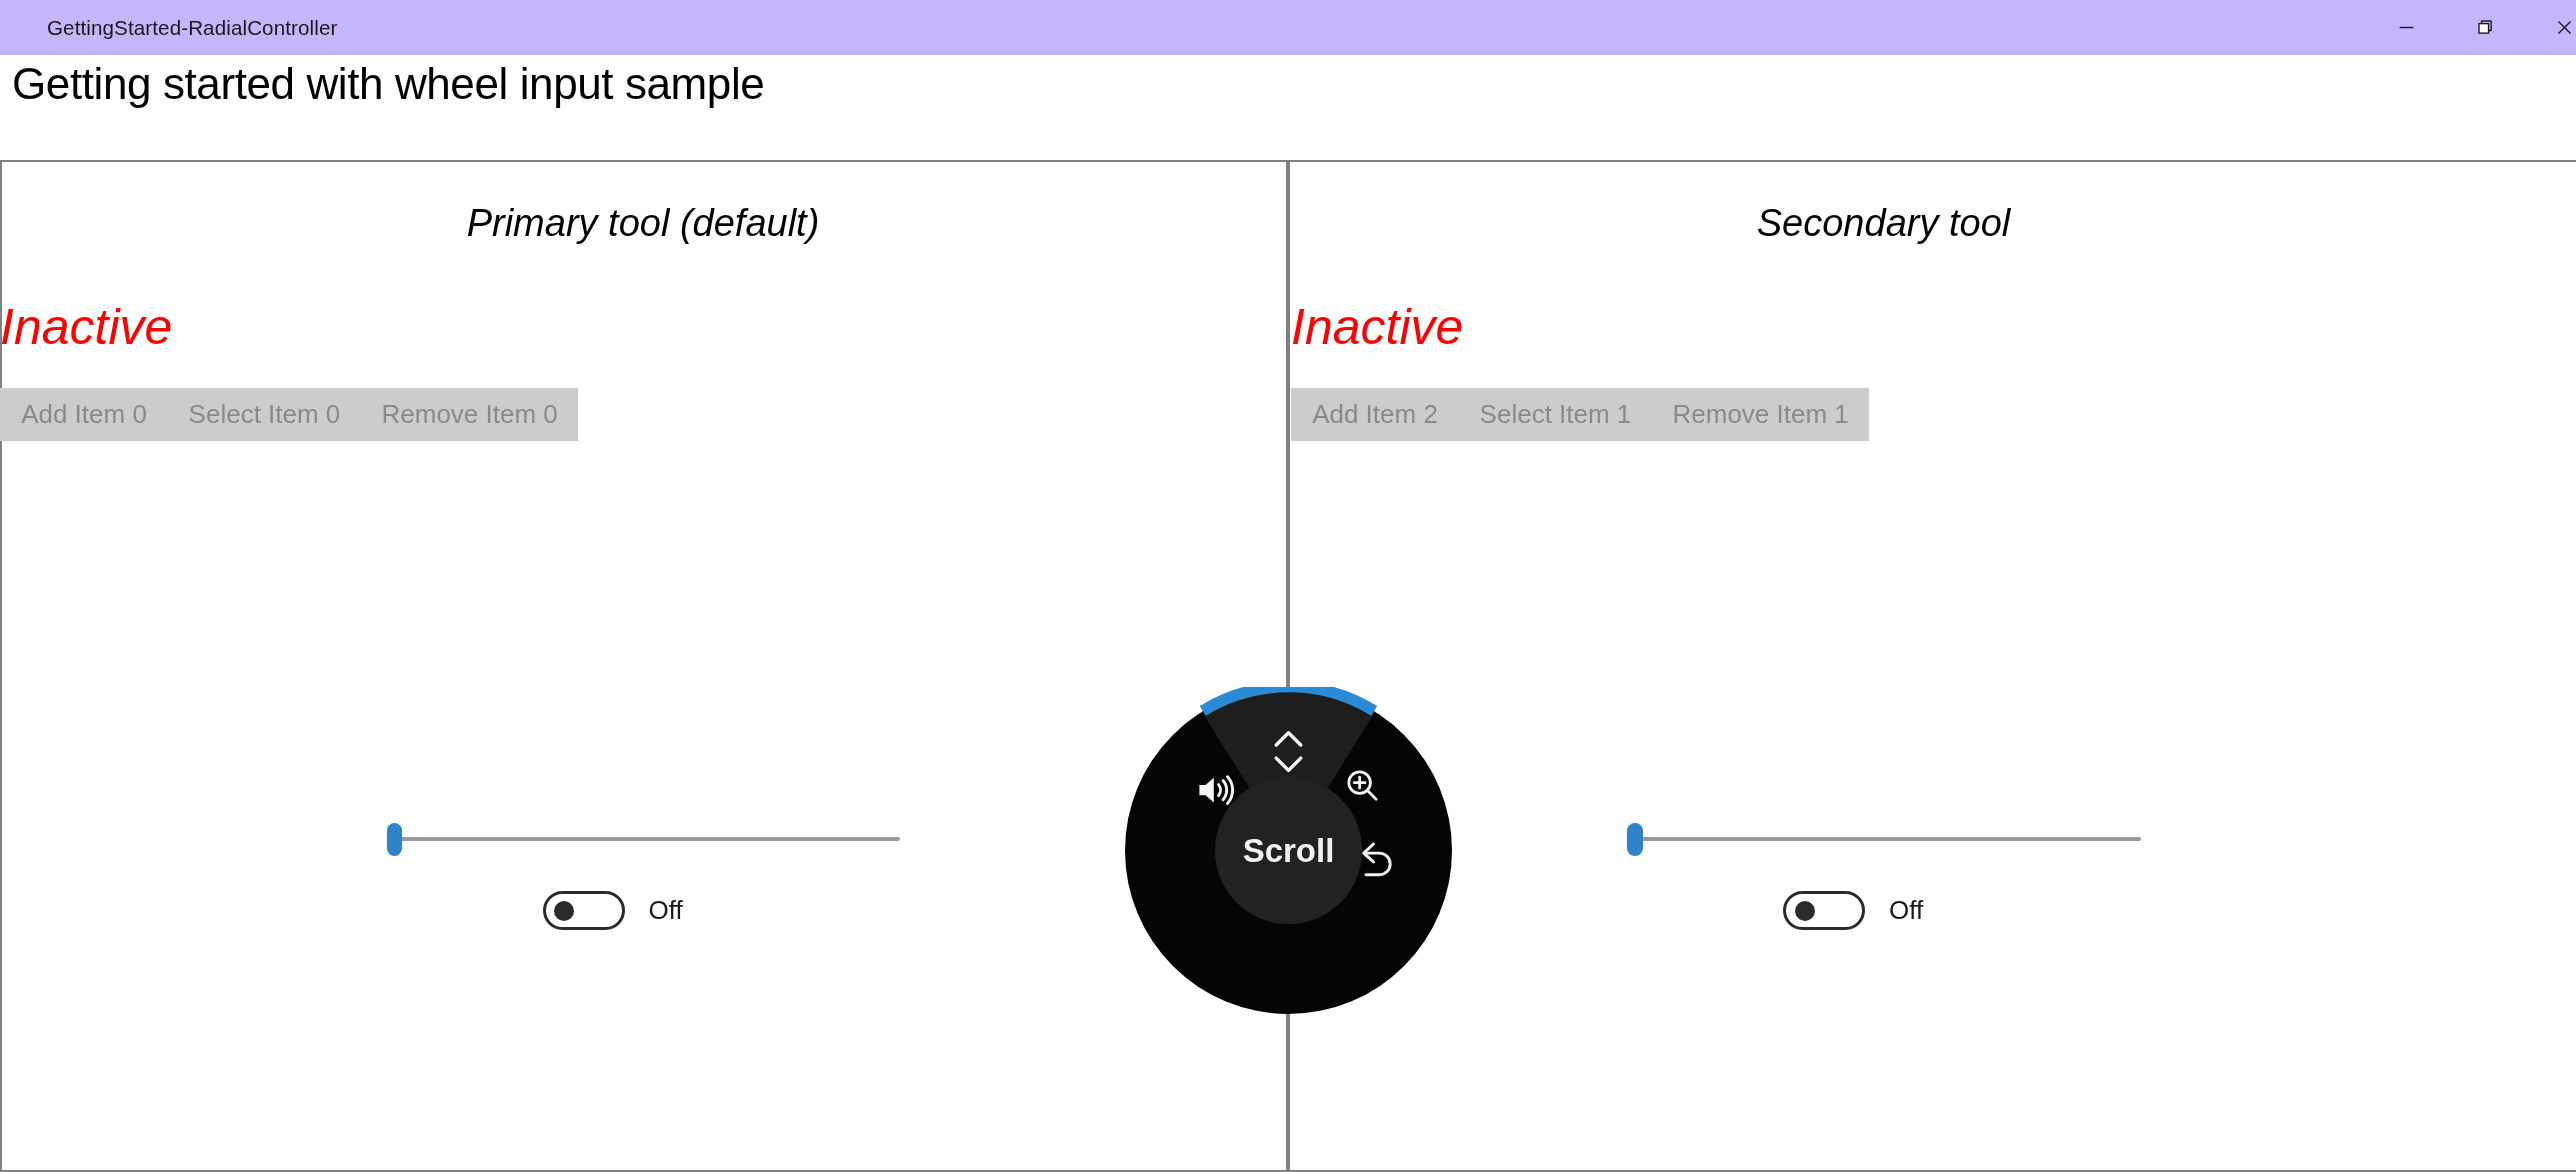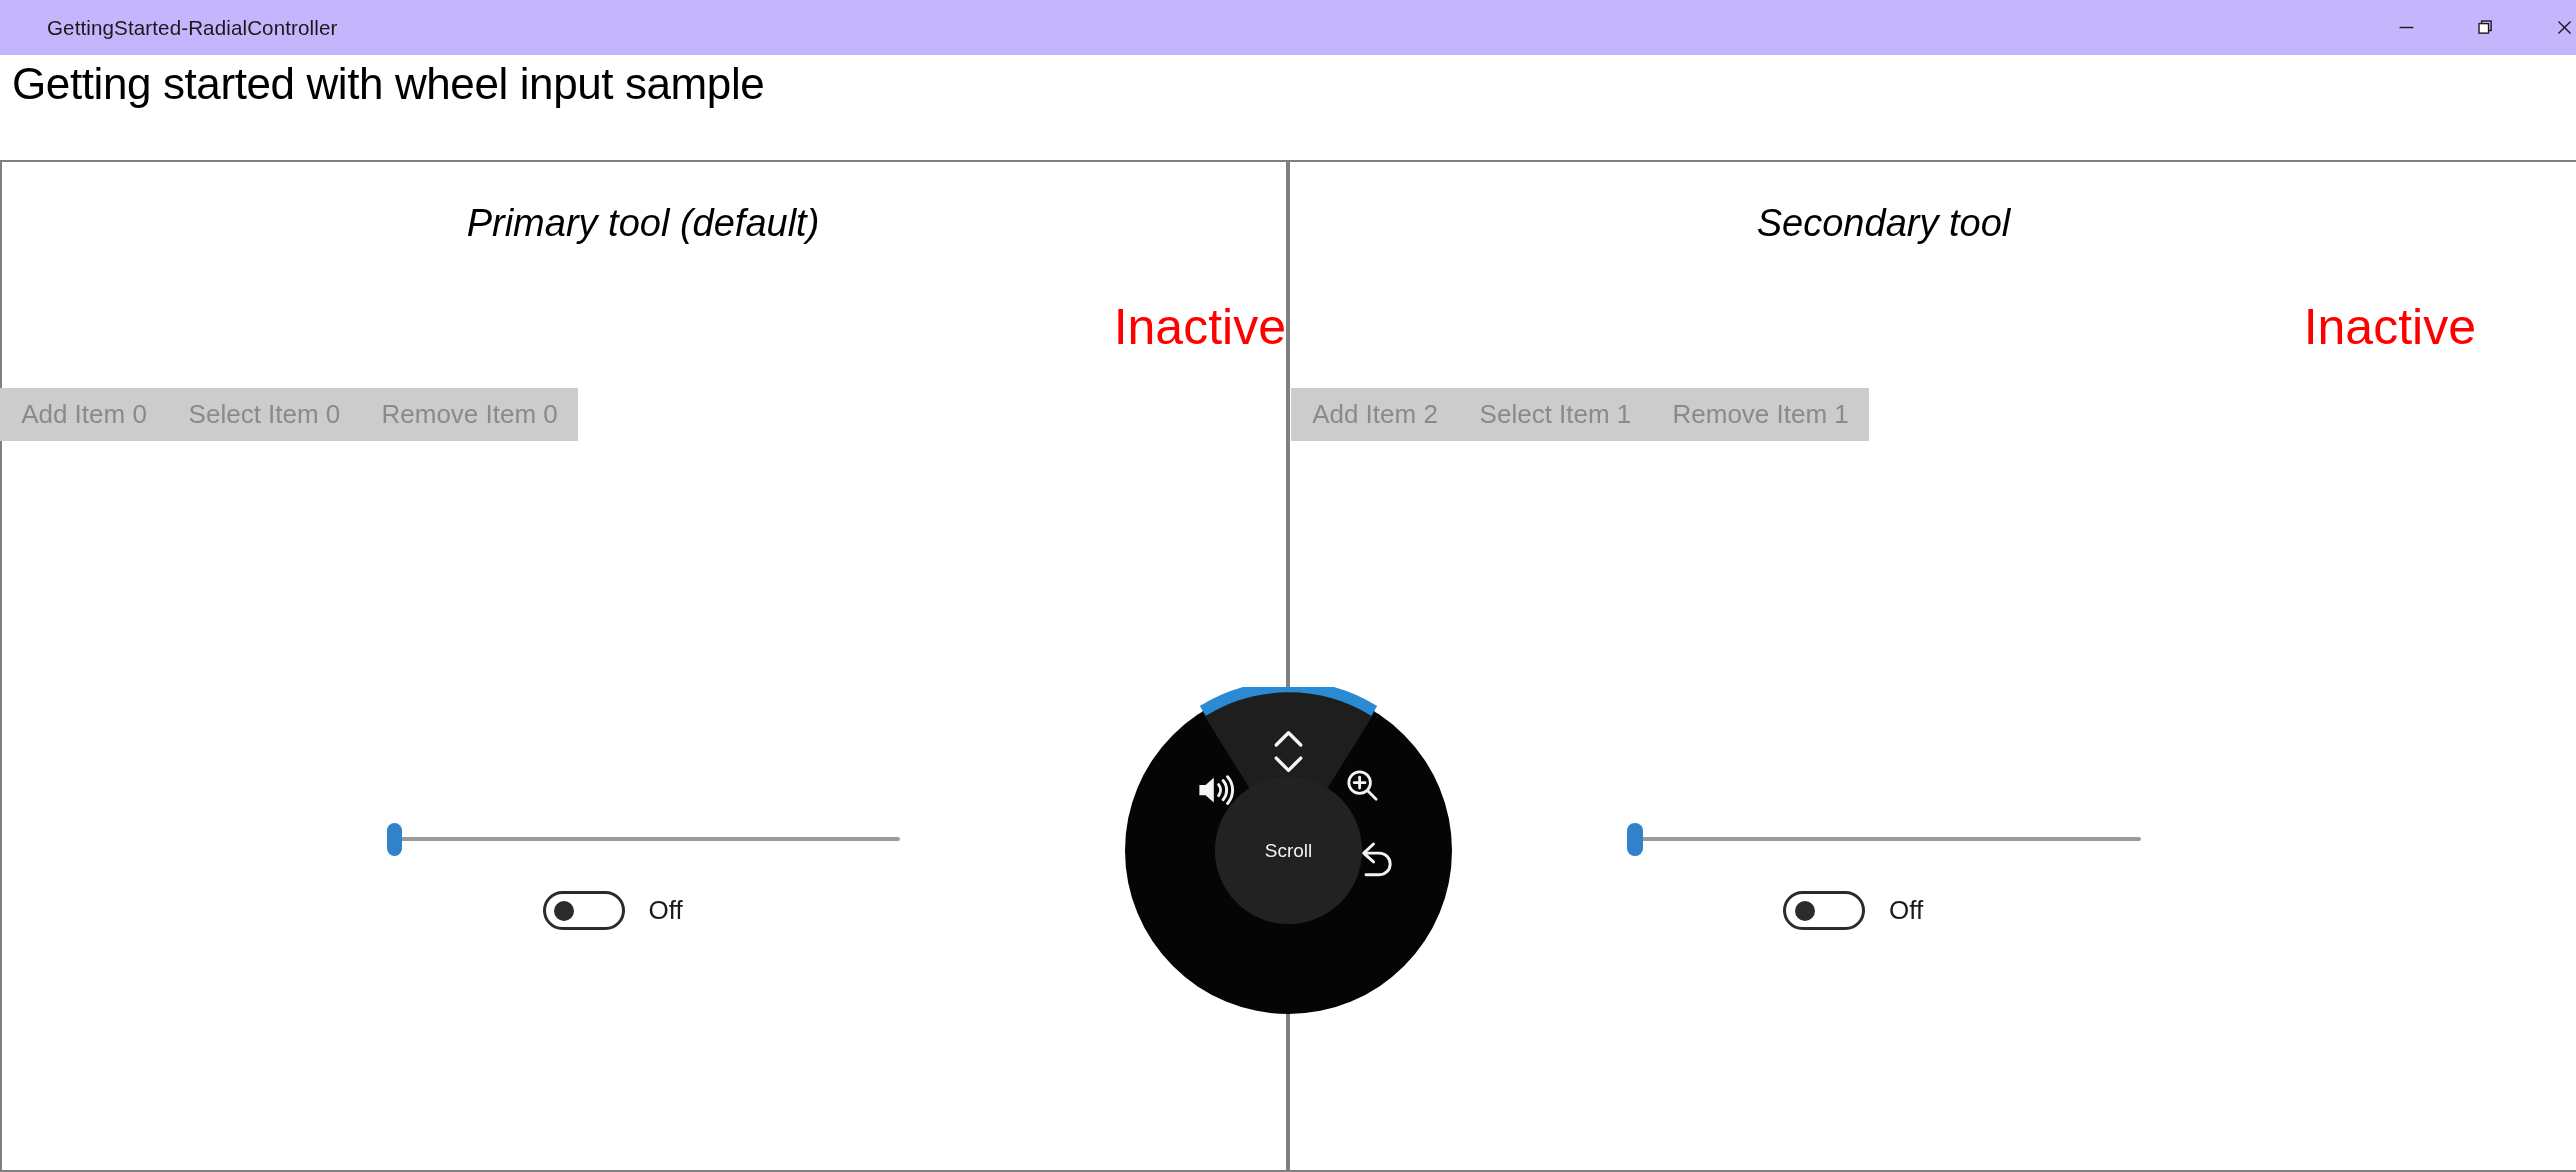--- a/index.html
+++ b/index.html
@@ -108,22 +108,23 @@
     font-style: italic;
     font-weight: 400;
     color: #000000;
   }
   .panel-right .panel-title { width: 1185px; }
 
   .panel-status {
     position: absolute;
     top: 120px;
     width: 1286px;
-    text-align: right;
+    text-align: left;
     font-size: 50px;
+    font-style: italic;
     font-weight: 400;
   }
   .panel-right .panel-status { width: 1185px; }
 
   .btn-stack {
     position: absolute;
     top: 210px;
     width: 1286px;
     display: flex;
     align-items: center;
@@ -234,23 +235,24 @@
   .radial svg { display: block; }
   .radial-center-label {
     position: absolute;
     left: 0;
     top: 0;
     width: 327px;
     height: 327px;
     display: flex;
     align-items: center;
     justify-content: center;
-    font-size: 19px;
+    font-size: 33px;
     color: #f2f2f2;
     pointer-events: none;
+    font-weight: bold;
   }
 </style>
 </head>
 <body>
 
 <div class="titlebar">
   <div class="titlebar-text">GettingStarted-RadialController</div>
   <div class="window-controls">
     <button class="win-btn">
       <svg width="19" height="19" viewBox="0 0 22 22">

